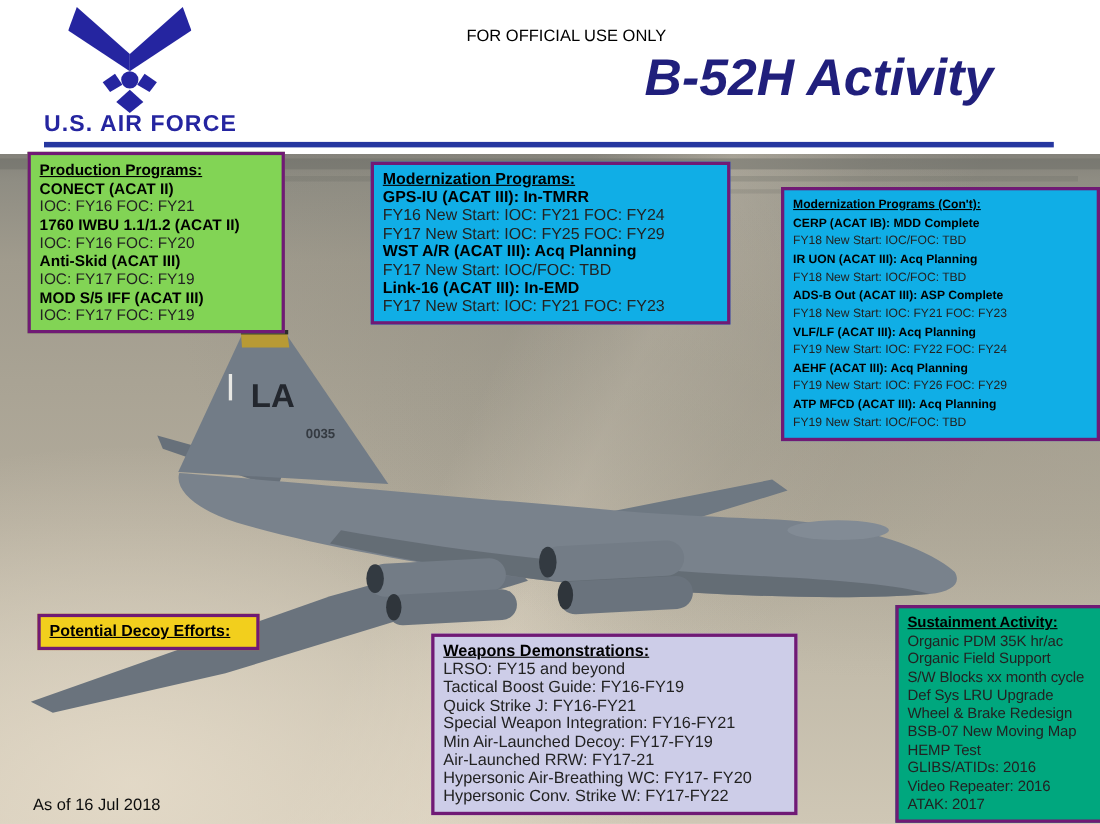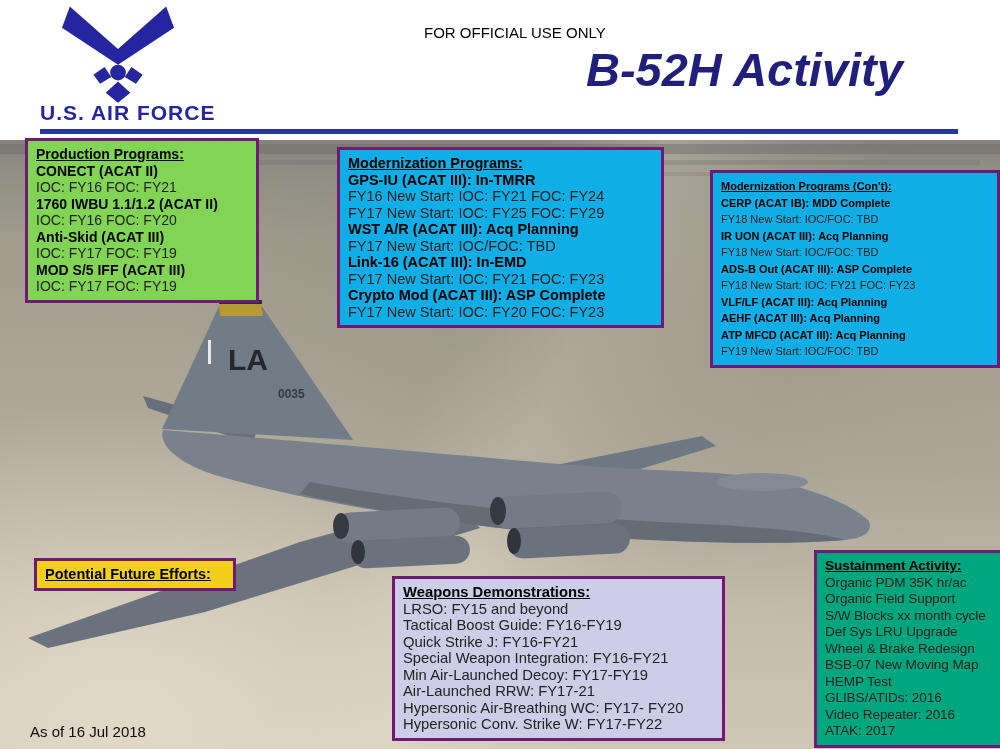--- a/index.html
+++ b/index.html
@@ -166,24 +166,20 @@
         <div class="prog">
           <div class="b">WST A/R (ACAT III): Acq Planning</div>
           <div class="r">FY17 New Start: IOC/FOC: TBD</div>
         </div>
 
         <div class="prog">
           <div class="b">Link-16 (ACAT III): In-EMD</div>
           <div class="r">FY17 New Start: IOC: FY21 FOC: FY23</div>
         </div>
 
-        <div class="prog">
-          <div class="b">Crypto Mod (ACAT III): ASP Complete</div>
-          <div class="r">FY17 New Start: IOC: FY20 FOC: FY23</div>
-        </div>
       </div>
   </section>
 
   <section class="infobox" id="box-modernization-cont" style="background-color: rgb(16, 174, 230);">
     <h3>Modernization Programs (Con't):</h3>
     <div>
 
         <div class="prog">
           <div class="b">CERP (ACAT IB): MDD Complete</div>
           <div class="r">FY18 New Start: IOC/FOC: TBD</div>
@@ -194,35 +190,37 @@
           <div class="r">FY18 New Start: IOC/FOC: TBD</div>
         </div>
 
         <div class="prog">
           <div class="b">ADS-B Out (ACAT III): ASP Complete</div>
           <div class="r">FY18 New Start: IOC: FY21 FOC: FY23</div>
         </div>
 
         <div class="prog">
           <div class="b">VLF/LF (ACAT III): Acq Planning</div>
+          <div class="r">FY19 New Start: IOC: FY22 FOC: FY24</div>
         </div>
 
         <div class="prog">
           <div class="b">AEHF (ACAT III): Acq Planning</div>
+          <div class="r">FY19 New Start: IOC: FY26 FOC: FY29</div>
         </div>
 
         <div class="prog">
           <div class="b">ATP MFCD (ACAT III): Acq Planning</div>
           <div class="r">FY19 New Start: IOC/FOC: TBD</div>
         </div>
       </div>
   </section>
 
   <section class="infobox" id="box-future" style="background-color: rgb(242, 207, 29);">
-    <h3>Potential Future Efforts:</h3>
+    <h3>Potential Decoy Efforts:</h3>
   </section>
 
   <section class="infobox" id="box-weapons" style="background-color: rgb(205, 205, 232);">
     <h3>Weapons Demonstrations:</h3>
     <div>
 
         <div class="r">LRSO: FY15 and beyond</div>
 
         <div class="r">Tactical Boost Guide: FY16-FY19</div>
 

